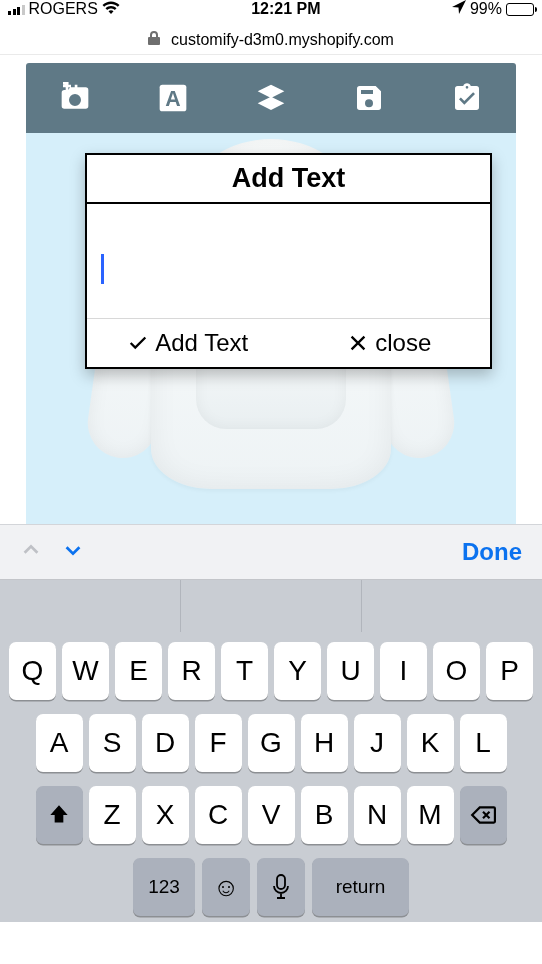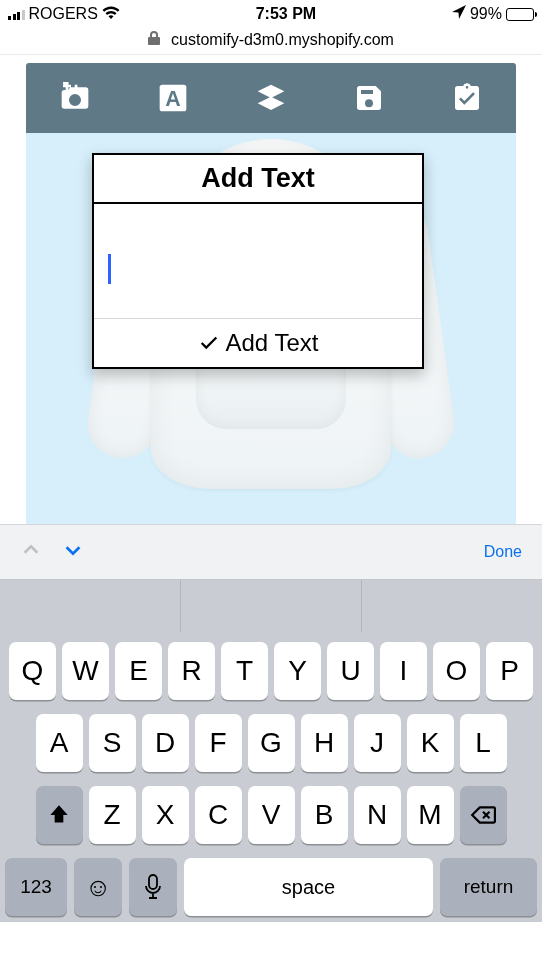--- a/index.html
+++ b/index.html
@@ -1,17 +1,17 @@
 <!DOCTYPE html>
 <html><head>
 <meta charset="utf-8">
 <style>
   * { box-sizing: border-box; margin: 0; padding: 0; }
   html, body { width: 542px; height: 964px; font-family: -apple-system, "Helvetica Neue", Arial, sans-serif; background: #fff; overflow: hidden; }
-  .status-bar { height: 28px; display: flex; align-items: center; justify-content: space-between; padding: 0 8px; font-size: 16px; font-weight: 500; color: #000; }
+  .status-bar { height: 28px; display: flex; align-items: flex-start; justify-content: space-between; padding: 0 8px; font-size: 16px; font-weight: 500; color: #000; }
   .status-left { display: flex; align-items: center; gap: 4px; }
   .status-right { display: flex; align-items: center; gap: 4px; }
   .signal-bars { display: flex; align-items: flex-end; gap: 1.5px; height: 12px; }
   .signal-bars span { width: 3px; background: #000; }
   .signal-bars span:nth-child(1){height:4px;} .signal-bars span:nth-child(2){height:6px;}
   .signal-bars span:nth-child(3){height:8px;background:#000;} .signal-bars span:nth-child(4){height:10px;background:#c9c9c9;}
   .wifi-ic { font-size: 15px; }
   .battery { width: 28px; height: 13px; border: 1.5px solid #000; border-radius: 3px; position: relative; }
   .battery::after { content:''; position:absolute; right:-4px; top:3px; width:2.5px; height:5px; background:#000; border-radius:0 2px 2px 0;}
   .battery .fill { background:#000; height:100%; width:71%; }
@@ -33,34 +33,34 @@
     position:absolute; left:90px; top:-10px; width:160px; height:100px;
     background: linear-gradient(180deg,#f9fbfb,#eef3f5);
     border-radius: 80px 80px 40px 40px / 60px 60px 30px 30px;
     box-shadow: inset 0 0 20px rgba(0,0,0,0.06);
   }
   .hoodie-hole { position:absolute; left:135px; top:30px; width:70px; height:50px; background:#cfd9db; border-radius:50%; box-shadow: inset 0 4px 8px rgba(0,0,0,0.15);}
   .sleeve { position:absolute; top:50px; width:70px; height:260px; background:linear-gradient(180deg,#fafcfc,#eef3f5); border-radius:35px; box-shadow: inset 0 0 20px rgba(0,0,0,0.06);}
   .sleeve.left { left:0; transform:rotate(8deg);}
   .sleeve.right { right:0; transform:rotate(-8deg);}
   .pocket { position:absolute; left:95px; top:190px; width:150px; height:90px; background:linear-gradient(180deg,#f6f9fa,#e9eff1); border-radius:10px 10px 30px 30px; box-shadow: inset 0 0 15px rgba(0,0,0,0.05);}
-  .modal { position:absolute; top:98px; left:92px; width:332px; background:#fff; border:2px solid #000; box-shadow:0 6px 14px rgba(0,0,0,0.25); z-index:5;}
+  .modal { position:absolute; top:98px; left:85px; width:407px; background:#fff; border:2px solid #000; box-shadow:0 6px 14px rgba(0,0,0,0.25); z-index:5;}
   .modal-title { text-align:center; font-size:27px; font-weight:700; padding:8px 0; border-bottom:2px solid #000;}
   .modal-input { width:100%; height:110px; border:none; padding:10px 12px; font-size:20px; outline:none; resize:none; font-family:inherit; }
   .caret { position:absolute; left:14px; top:50px; width:3px; height:30px; background:#2a63ff; animation:blink 1s step-start infinite;}
   @keyframes blink { 50% { opacity:0;} }
   .modal-actions { display:flex; border-top:1px solid #d8d8d8; }
   .modal-act { flex:1; display:flex; align-items:center; justify-content:center; gap:6px; font-size:24px; padding:10px 0; cursor:pointer;}
   .modal-act svg { width:22px; height:22px; stroke:#000; stroke-width:2.5; fill:none;}
   .kb-accessory { height:56px; background:#f1f2f4; display:flex; align-items:center; justify-content:space-between; padding:0 20px; border-top:1px solid #d3d5d9; border-bottom:1px solid #c3c5c9;}
   .acc-left { display:flex; gap:20px; }
   .chev { width:22px; height:22px; }
   .chev.up { stroke:#bfc1c6; }
   .chev.down { stroke:#0b72ef; }
-  .done-btn { color:#0b72ef; font-size:16px; font-weight:400; cursor:pointer;}
+  .done-btn { color:#0b72ef; font-size:24px; font-weight:700; cursor:pointer;}
   .kb-suggest { height:52px; background:#c9cdd3; display:flex; }
   .sg { flex:1; border-right:1px solid #b1b5bc; }
   .sg:last-child { border-right:none; }
   .keyboard { background:#c9cdd3; padding:10px 5px 6px 5px; }
   .kb-row { display:flex; justify-content:center; gap:6px; margin-bottom:14px;}
   .key { background:#fff; border-radius:7px; height:58px; display:flex; align-items:center; justify-content:center; font-size:28px; box-shadow:0 1.5px 0 rgba(0,0,0,0.3); cursor:pointer; font-weight:400;}
   .kb-row.r1 .key { width:47px; }
   .kb-row.r2 .key { width:47px; }
   .kb-row.r3 .key { width:47px; }
   .key.wide { width:62px; background:#abb1bc; }
@@ -85,21 +85,21 @@
         <span></span>
         <span></span>
       </span>
     <span>ROGERS</span>
     <span class="wifi-ic">
       <svg width="18" height="14" viewBox="0 0 18 14">
           <path d="M9 13 L6.5 10.2 C7.9 9 10.1 9 11.5 10.2 Z M3.5 7.2 C6.6 4.3 11.4 4.3 14.5 7.2 L12.8 9 C10.7 7 7.3 7 5.2 9 Z M0.5 4 C5.2 -0.7 12.8 -0.7 17.5 4 L15.8 5.8 C12 2 6 2 2.2 5.8 Z" fill="#000"></path>
         </svg>
     </span>
   </div>
-  <div style="font-weight:600;">7:53 PM</div>
+  <div style="font-weight:600;">12:21 PM</div>
   <div class="status-right">
     <span>
       <svg width="14" height="14" viewBox="0 0 14 14">
           <path d="M0 7 L14 0 L7 14 L6.5 7.5 Z" fill="#000"></path>
         </svg>
     </span>
     <span>99%</span>
     <span class="battery"><span class="fill"></span></span>
   </div>
 </div>
@@ -159,20 +159,26 @@
     <div style="position:relative;">
       <textarea class="modal-input" value="" style=""></textarea>
       <div class="caret"></div>
     </div>
     <div class="modal-actions">
       <div class="modal-act">
         <svg viewBox="0 0 24 24">
             <path d="M4 12l5 5L20 6"></path>
           </svg>
         <span>Add Text</span>
+      </div>
+      <div class="modal-act">
+        <svg viewBox="0 0 24 24">
+            <path d="M5 5l14 14M19 5L5 19"></path>
+          </svg>
+        <span>close</span>
       </div>
     </div>
   </div>
 </div>
 
 <div class="kb-accessory">
   <div class="acc-left">
     <span>
       <svg class="chev up" viewBox="0 0 24 24" fill="none" stroke-width="3">
           <path d="M5 15l7-7 7 7"></path>
@@ -243,16 +249,15 @@
     <div class="key k123">123</div>
     <div class="key emoji">
       <span>☺</span>
     </div>
     <div class="key mic">
       <svg width="20" height="26" viewBox="0 0 20 26">
           <rect x="6" y="1" width="8" height="14" rx="4" fill="none" stroke="#000" stroke-width="1.8"></rect>
           <path d="M3 12a7 7 0 0 0 14 0M10 19v5M6 24h8" fill="none" stroke="#000" stroke-width="1.8"></path>
         </svg>
     </div>
-    <div class="key space">space</div>
     <div class="key return">return</div>
   </div>
 </div>
 
 </body></html>

